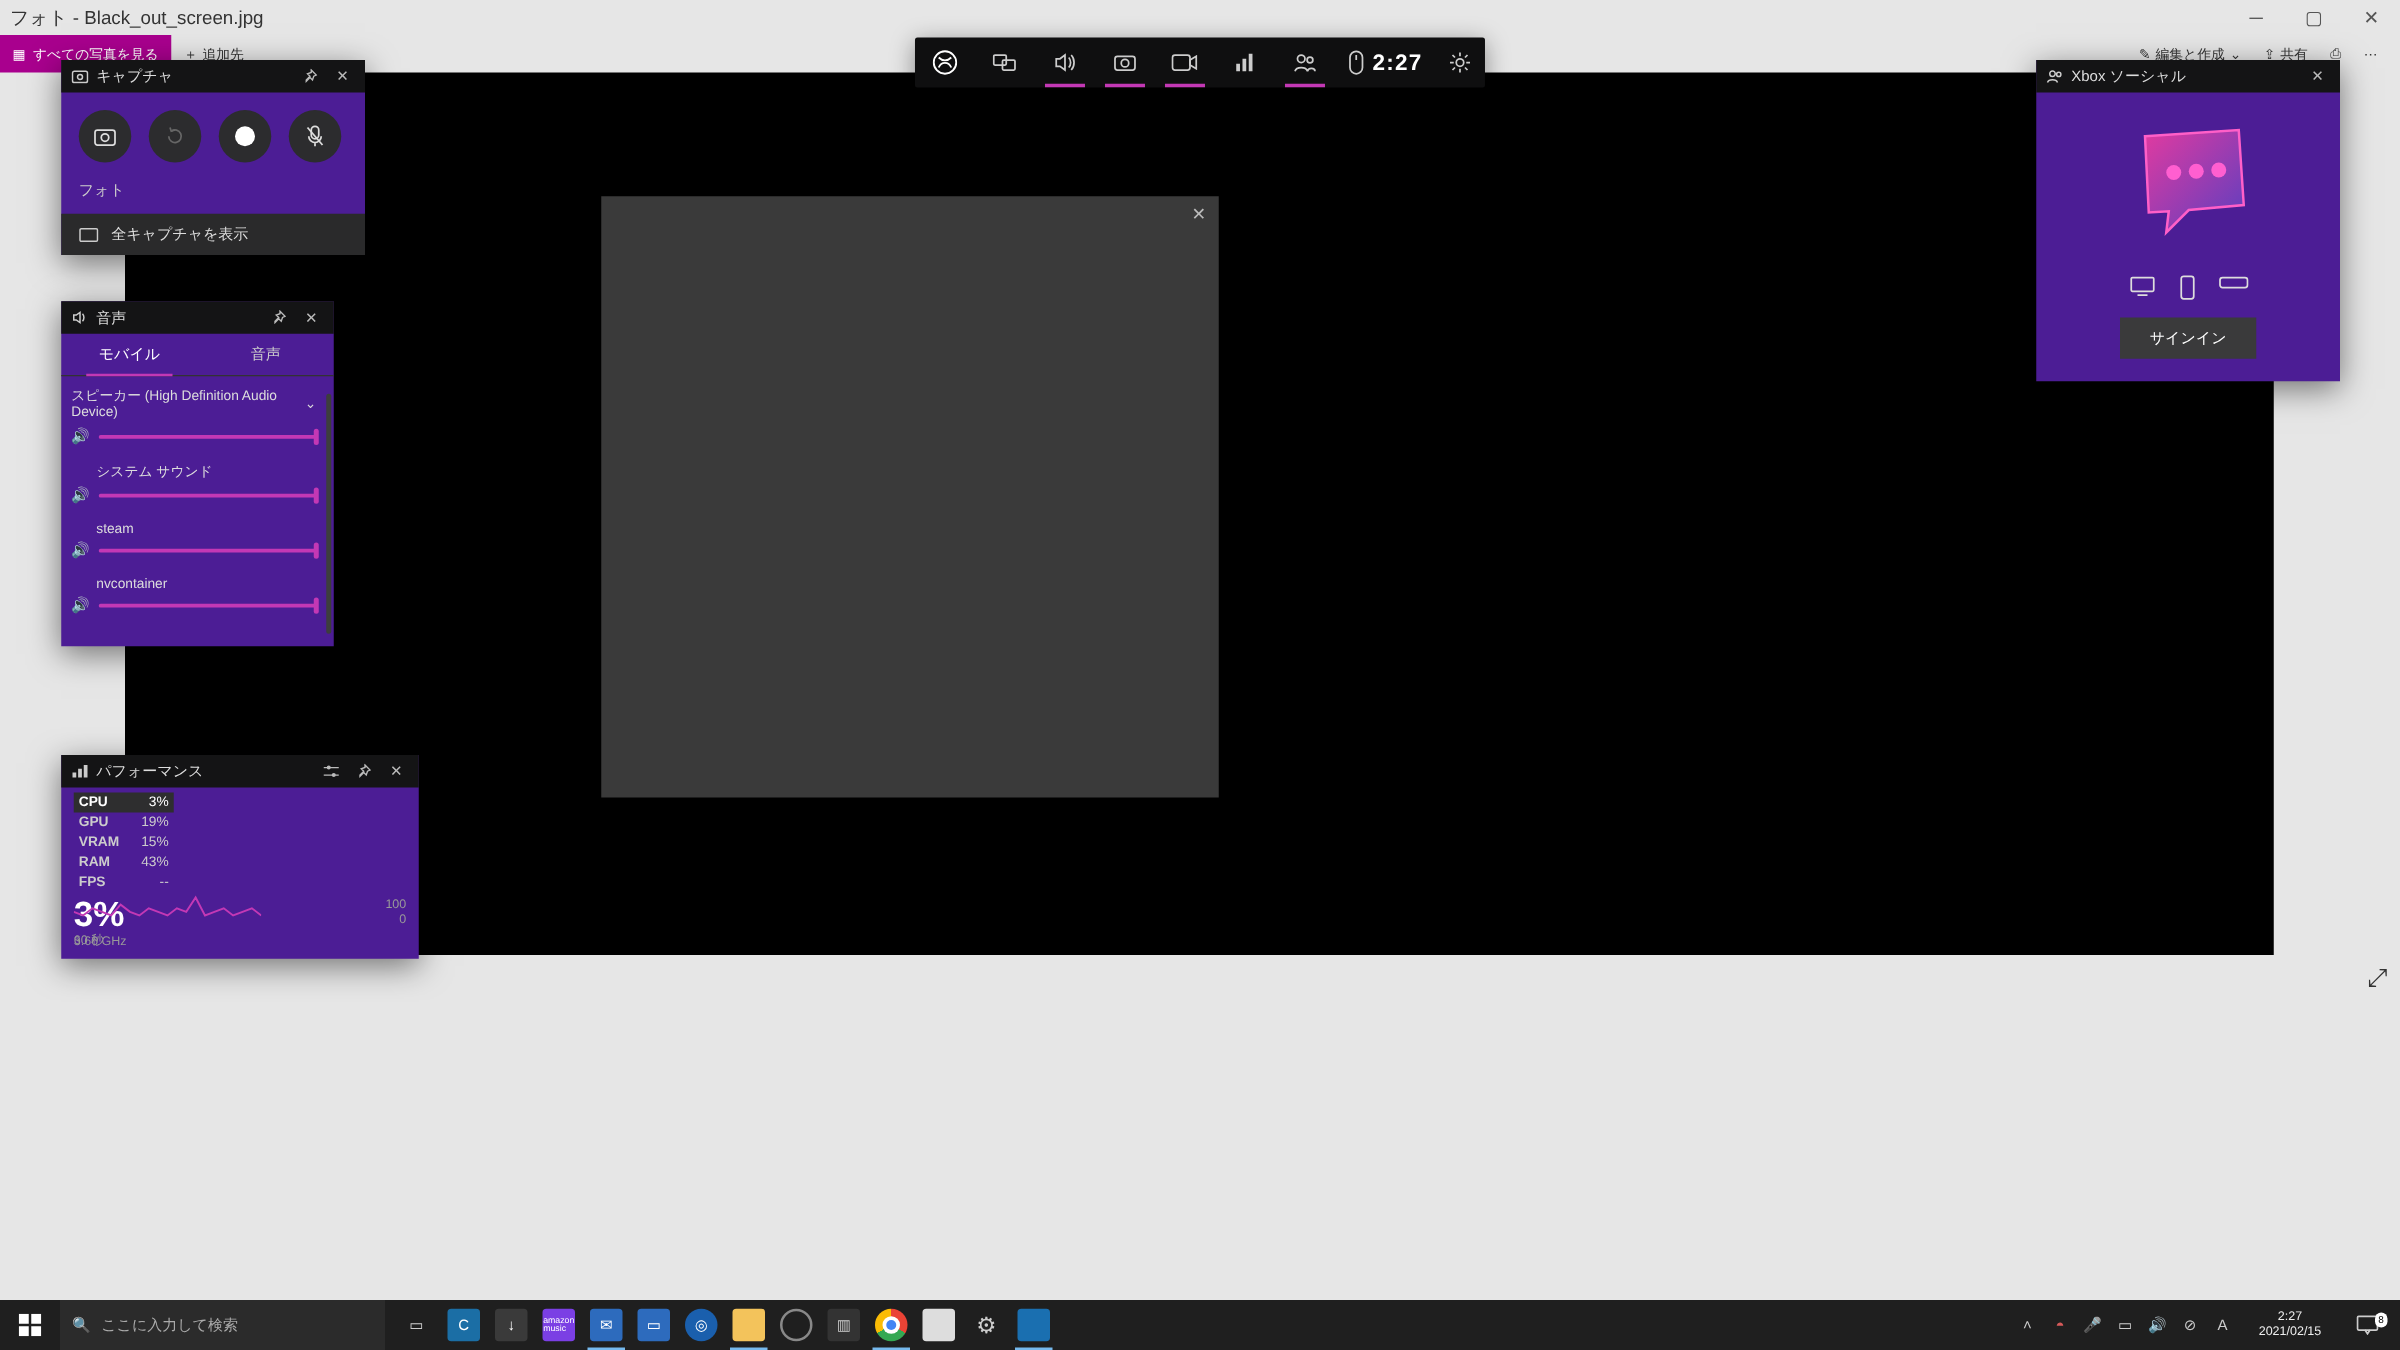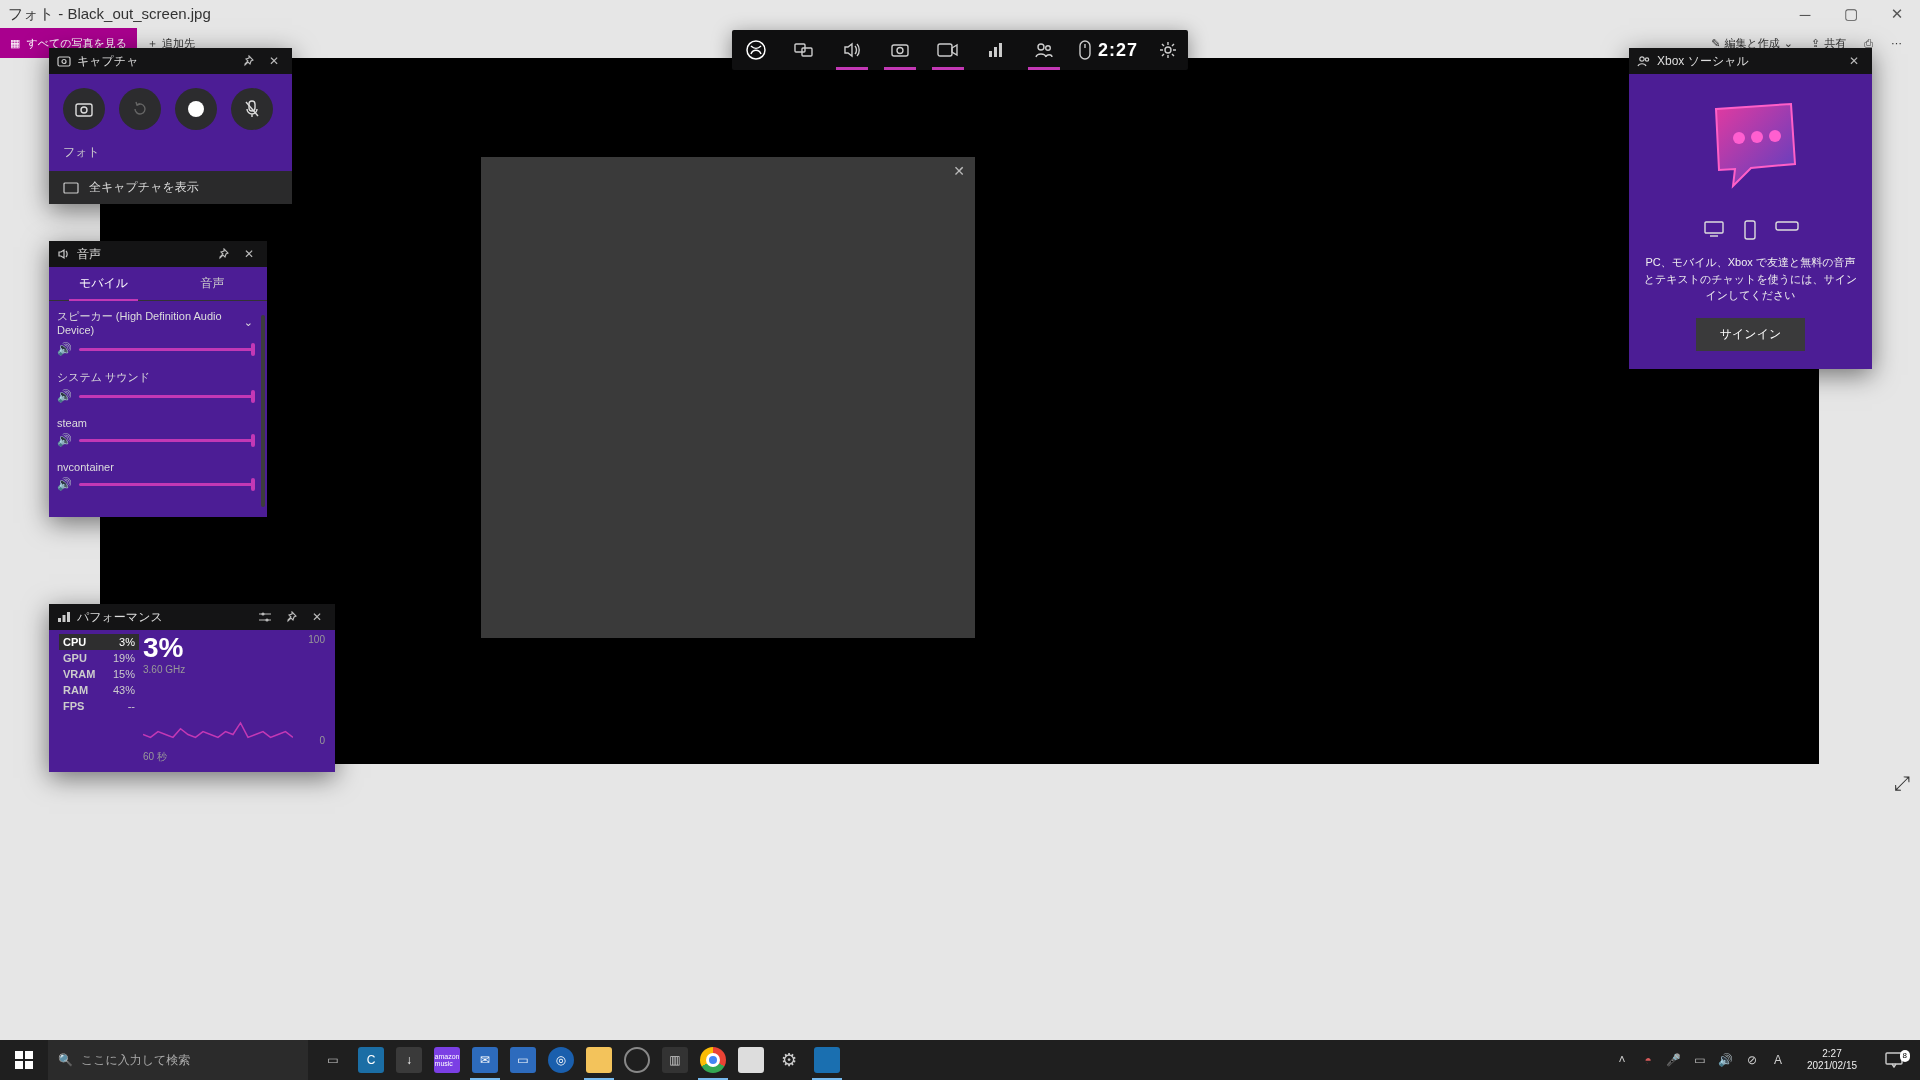--- a/index.html
+++ b/index.html
@@ -49,25 +49,25 @@
   .tab{flex:1;text-align:center;padding:8px 0;font-size:12px;color:#ccc;position:relative;}
   .tab.active{color:#fff;}
   .tab.active::after{content:'';position:absolute;bottom:-1px;left:20px;right:20px;height:2px;background:#c338b5;}
   .a-body{padding:8px 14px 12px 8px; position:relative;}
   .a-body::after{content:'';position:absolute;top:14px;right:2px;bottom:10px;width:4px;background:#3d3d3d;border-radius:2px;}
   .dev-row{display:flex;align-items:center;justify-content:space-between;font-size:11px;color:#ddd;margin-bottom:6px;}
   .slider-row{display:flex;align-items:center;gap:8px;margin-bottom:14px;}
   .spk{color:#bbb;font-size:12px;width:14px;text-align:center;}
   .slider{flex:1;height:3px;background:#c338b5;position:relative;border-radius:2px;}
   .slider .thumb{position:absolute;right:-2px;top:-5px;width:4px;height:13px;background:#c338b5;border-radius:2px;}
-  .src-label{font-size:11px;color:#ddd;margin-bottom:4px;}
+  .src-label{font-size:11px;color:#ddd;margin-bottom:4px;margin-left:20px;}
 
   
   #perf{ top:604px; left:49px; width:286px; }
-  .p-body{display:flex;padding:4px 10px 8px 10px;gap:4px;}
+  .p-body{display:flex;padding:4px 10px 8px 10px;gap:4px;flex-direction:column;}
   .p-list{width:80px;display:flex;flex-direction:column;}
   .p-row{display:flex;justify-content:space-between;padding:2px 4px;font-size:11px;color:#ccc;}
   .p-row.sel{background:#2e2e2f;color:#fff;}
   .p-row .lab{font-weight:600;}
   .p-graph{flex:1;position:relative;height:130px;}
   .big{font-size:28px;font-weight:700;color:#fff;line-height:1;}
   .sub{font-size:10px;color:#999;margin-top:2px;}
   .ytick{position:absolute;top:0;right:0;font-size:10px;color:#999;}
   .ytick0{position:absolute;bottom:18px;right:0;font-size:10px;color:#999;}
   .chart{position:absolute;left:0;right:0;bottom:18px;height:48px;}
@@ -427,21 +427,20 @@
           <svg width="14" height="20" viewBox="0 0 14 20">
             <rect x="2" y="1" width="10" height="18" rx="2" fill="none" stroke="#ddd" stroke-width="1.4"></rect>
           </svg>
         </span>
       <span>
           <svg width="24" height="12" viewBox="0 0 24 12">
             <rect x="1" y="2" width="22" height="8" rx="2" fill="none" stroke="#ddd" stroke-width="1.4"></rect>
           </svg>
         </span>
     </div>
-    <div class="s-text">PC、モバイル、Xbox で友達と無料の音声とテキストのチャットを使うには、サインインしてください</div>
     <div class="signin"><span>サインイン</span></div>
   </div>
 </div>
 
 <div class="taskbar">
   <div class="start">
     <svg width="18" height="18" viewBox="0 0 18 18">
         <rect x="0" y="0" width="8" height="8" fill="#fff"></rect>
         <rect x="10" y="0" width="8" height="8" fill="#fff"></rect>
         <rect x="0" y="10" width="8" height="8" fill="#fff"></rect>

